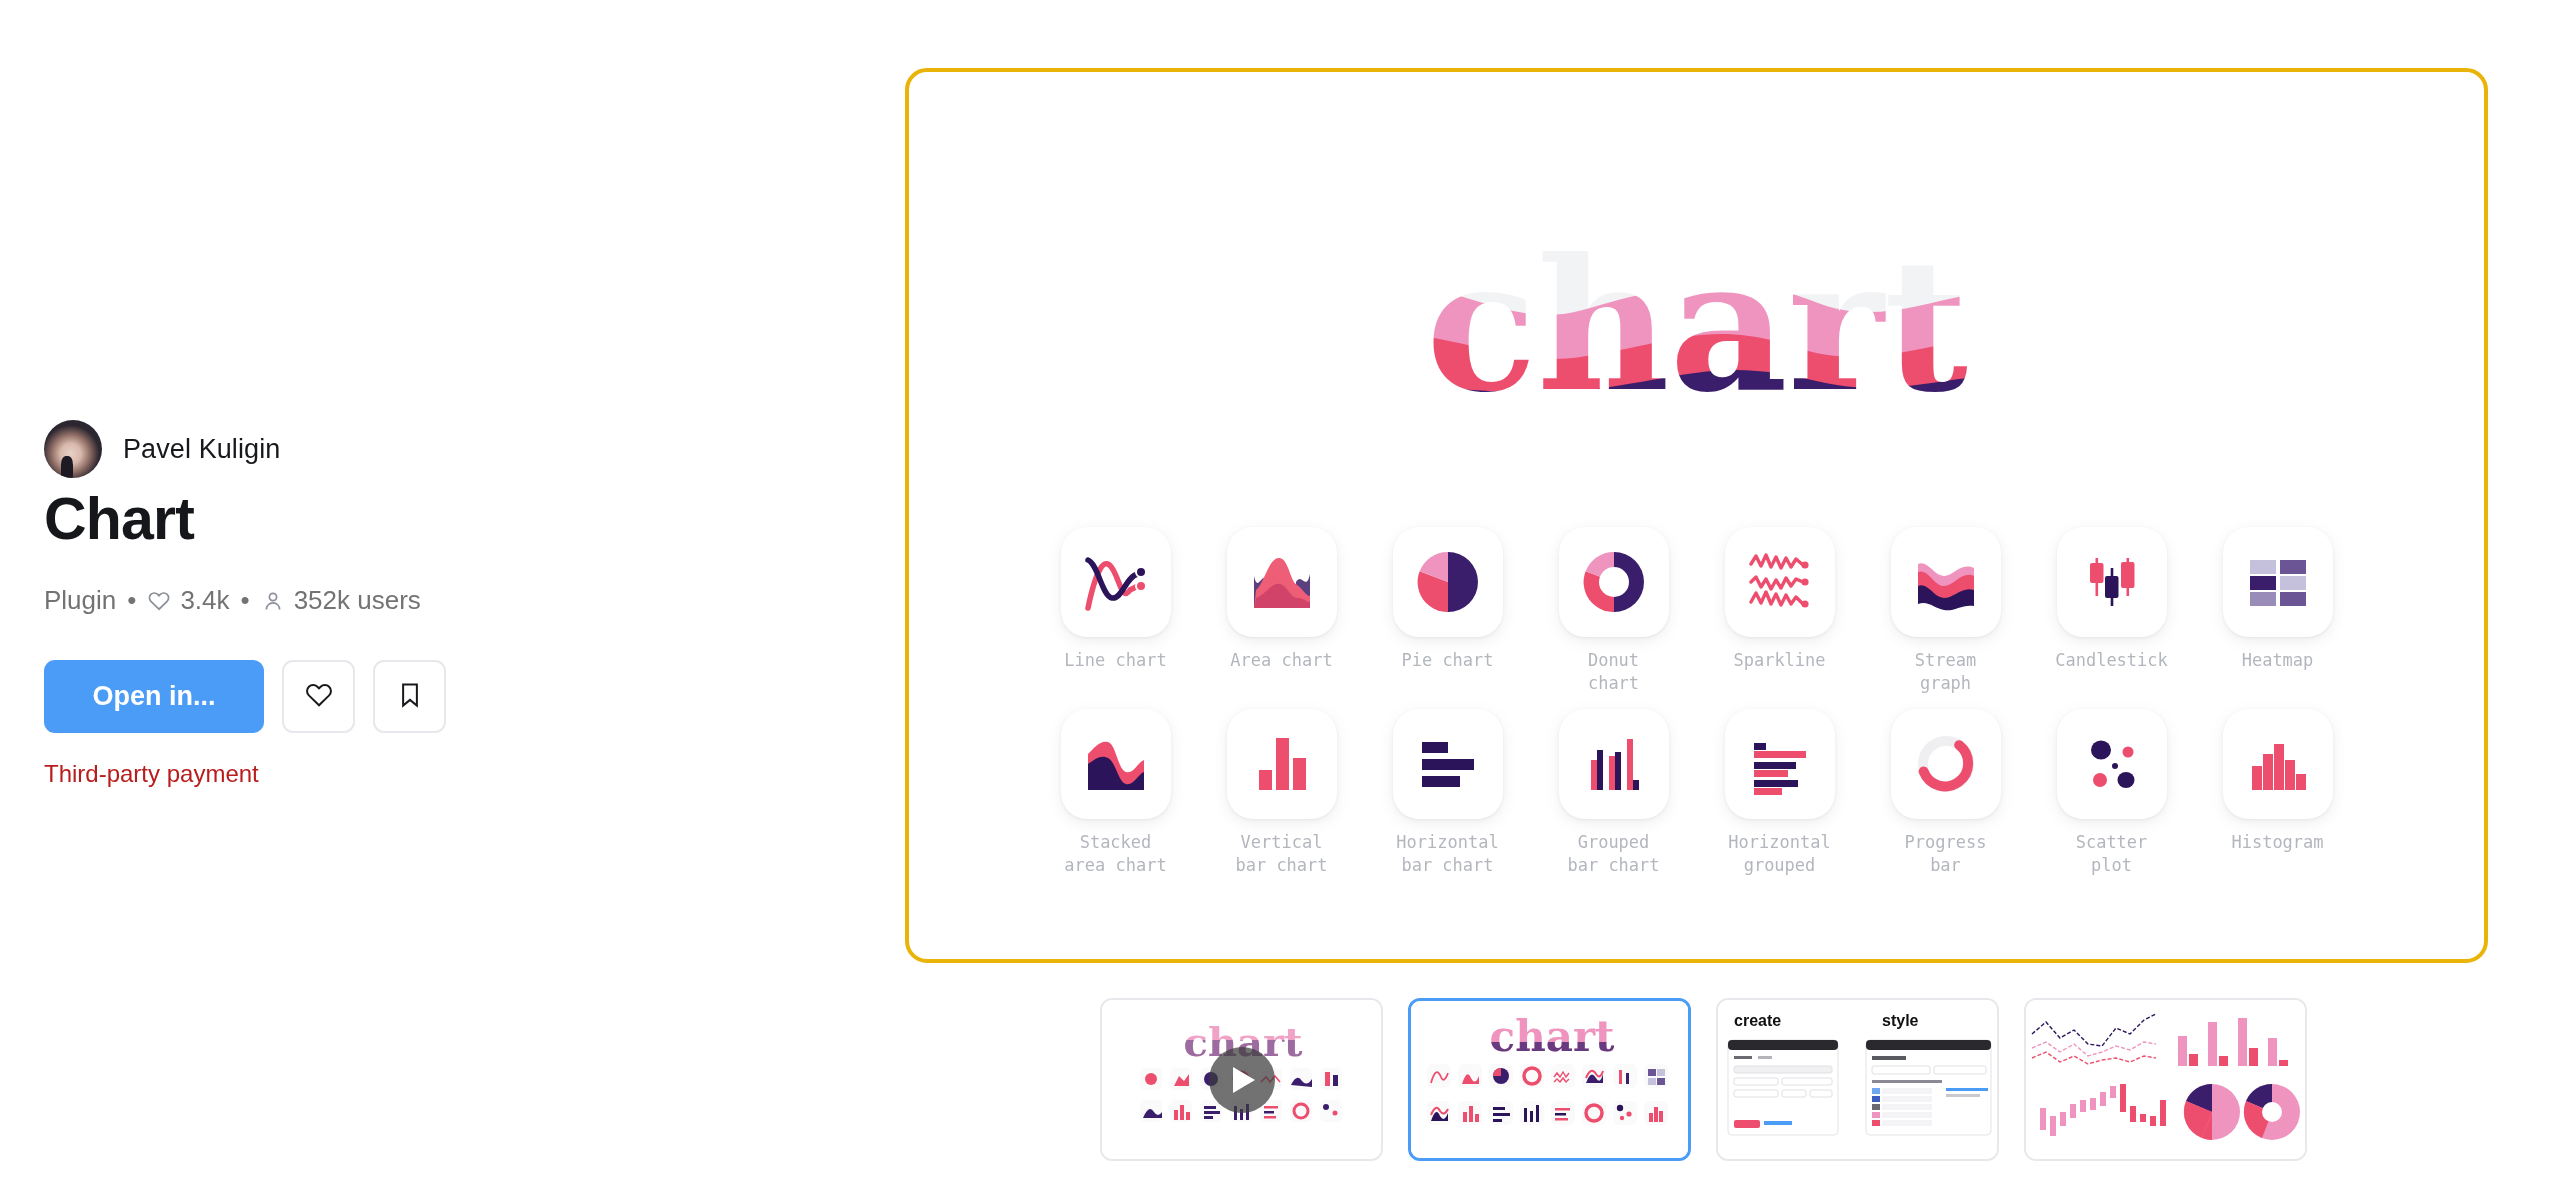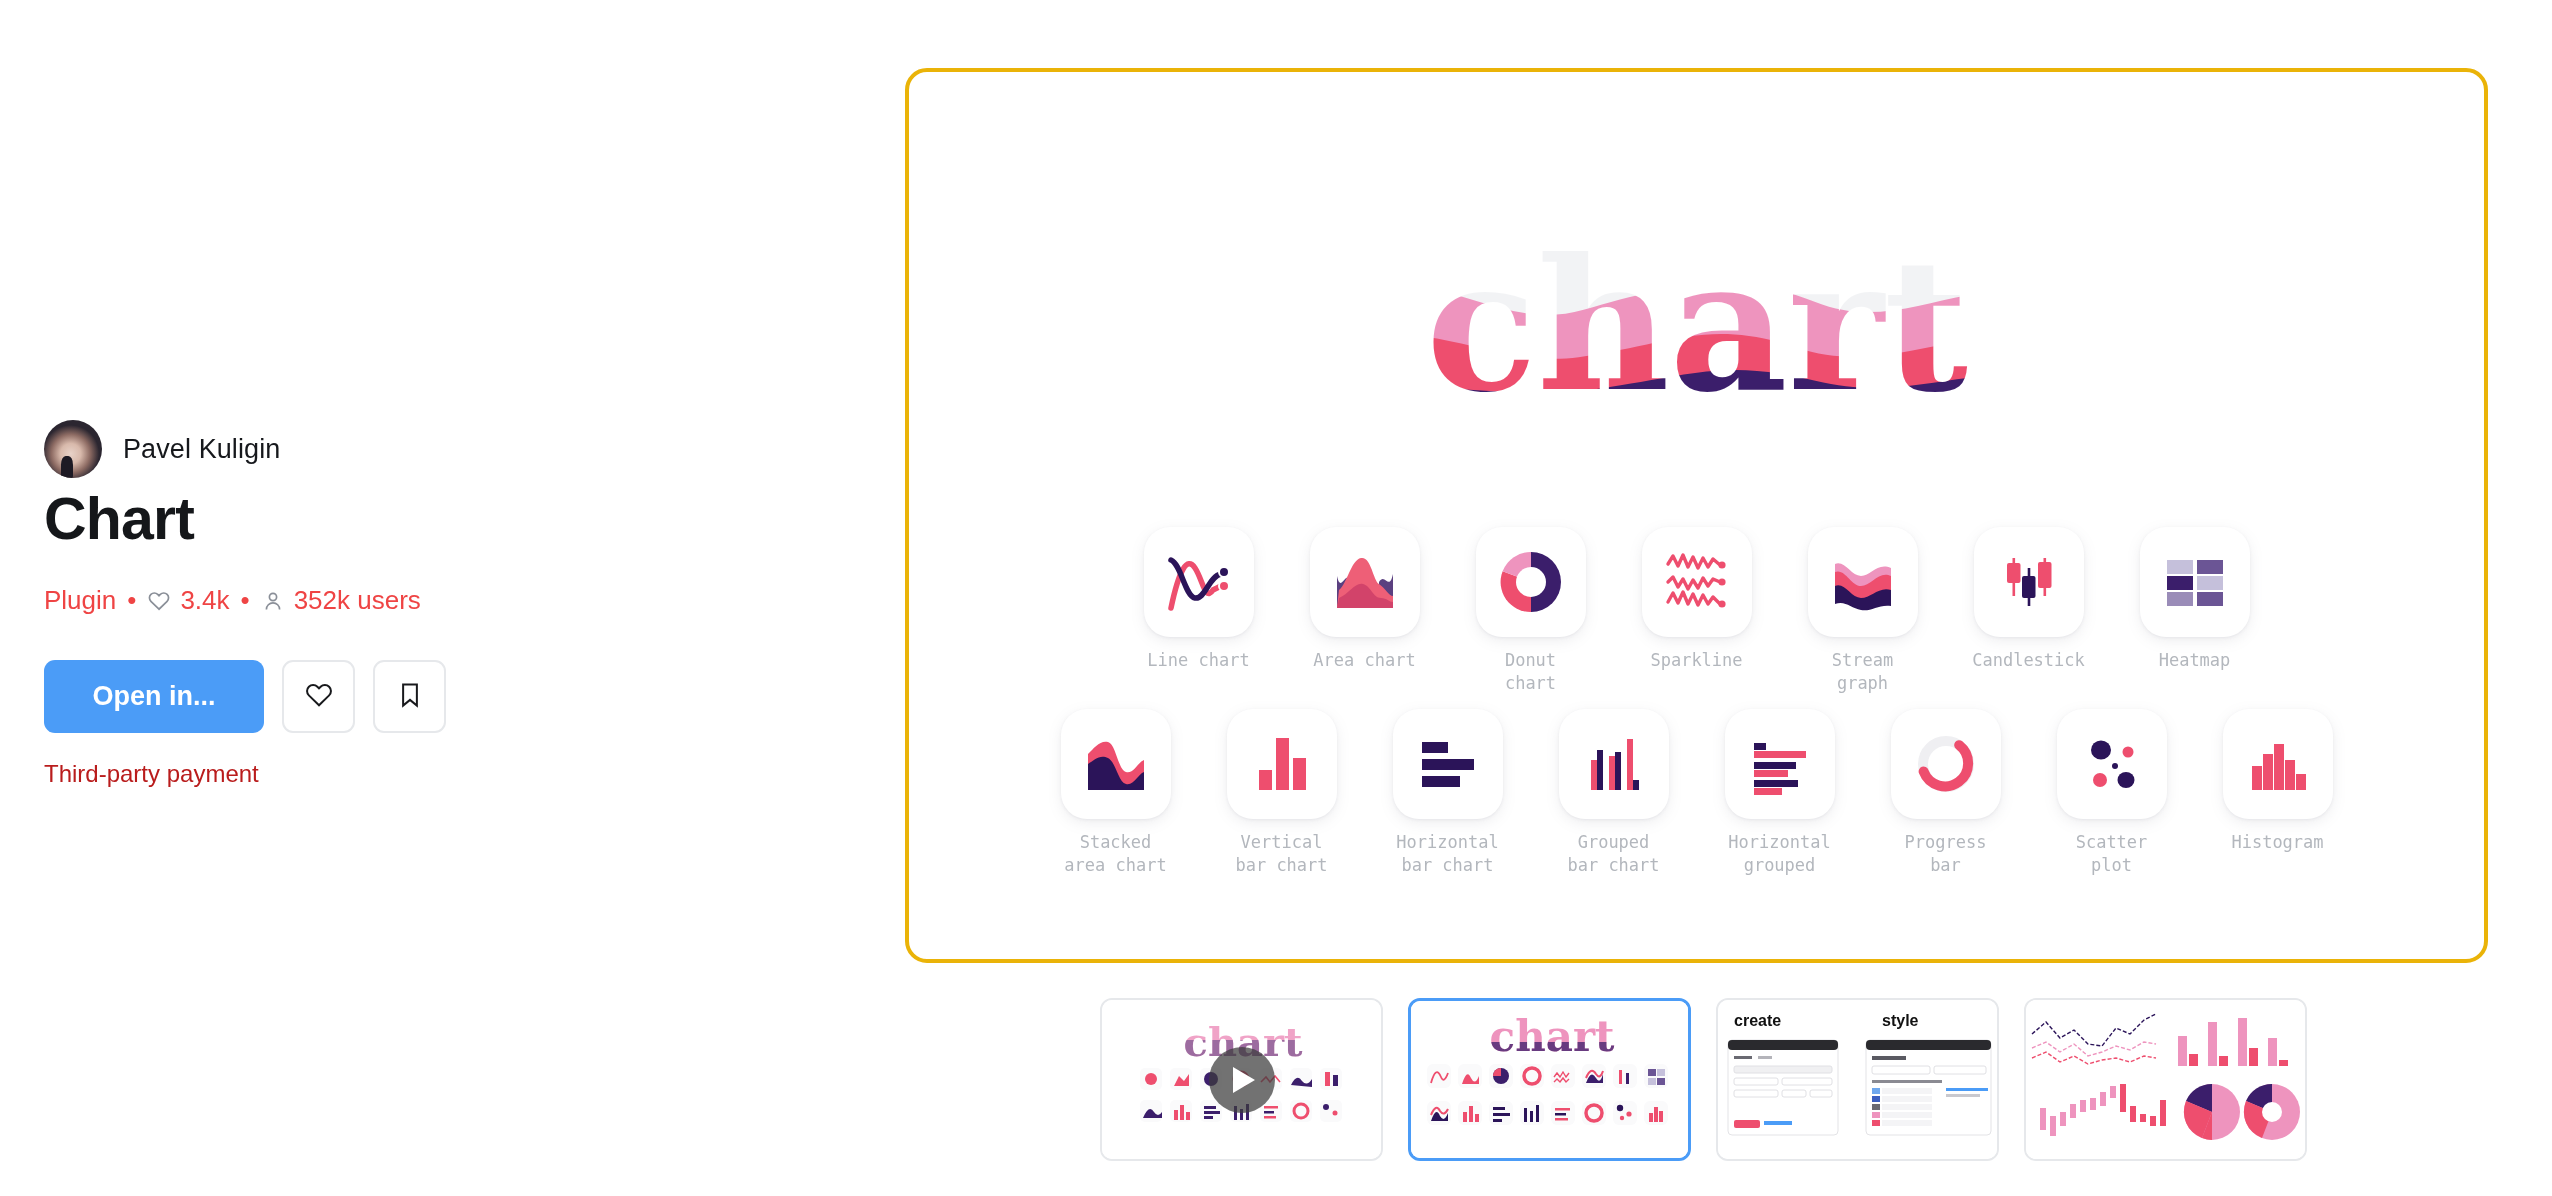--- a/index.html
+++ b/index.html
@@ -39,21 +39,21 @@
     font-size: 27px; color: #16181c; letter-spacing: .1px;
   }
   .title {
     position: absolute; left: 0; top: 490px;
     font-size: 59px; font-weight: bold; color: #15171a;
     letter-spacing: -.8px; line-height: 1;
   }
   .meta {
     position: absolute; left: 0; top: 585px;
     display: flex; align-items: center;
-    font-size: 26px; color: #ef4444;
+    font-size: 26px; color: #737373;
   }
   .meta .sep { margin: 0 11px; }
   .meta svg { display: block; margin-right: 9px; }
 
   .actions {
     position: absolute; left: 0; top: 660px;
     display: flex; align-items: flex-end; gap: 18px;
   }
   .btn-open {
     width: 220px; height: 73px; border: none; border-radius: 11px;
@@ -235,20 +235,30 @@
             <svg width="72" height="72" viewBox="0 0 72 72" fill="none">
               <path d="M8 30 C 12 48, 16 24, 22 34 L22 62 L8 62 Z" fill="#5B4080"></path>
               <path d="M64 28 C 60 46, 56 26, 50 36 L50 62 L64 62 Z" fill="#5B4080"></path>
               <path d="M10 44 C 18 38, 22 14, 32 12 C 42 10, 44 34, 50 38 C 56 42, 60 50, 64 50 L64 62 L8 62 Z" fill="#EE5F77"></path>
               <path d="M10 52 C 20 48, 26 36, 34 38 C 42 40, 44 52, 52 52 C 58 52, 60 56, 64 56 L64 62 L8 62 Z" fill="#D2436A"></path>
             </svg>
           </div>
           <div class="cell-label">Area chart</div>
         </div>
 
+        <div class="cell">
+          <div class="tile">
+            <svg width="72" height="72" viewBox="0 0 72 72">
+              <path d="M36 36 L36 6 A30 30 0 0 1 36 66 Z" fill="#3B1E6B"></path>
+              <path d="M36 36 L36 66 A30 30 0 0 1 7.6 25.2 Z" fill="#EE4E6E"></path>
+              <path d="M36 36 L7.6 25.2 A30 30 0 0 1 36 6 Z" fill="#EE94BE"></path>
+            </svg>
+          </div>
+          <div class="cell-label">Pie chart</div>
+        </div>
 
         <div class="cell">
           <div class="tile">
             <svg width="72" height="72" viewBox="0 0 72 72">
               <path d="M36 36 L36 6 A30 30 0 0 1 36 66 Z" fill="#3B1E6B"></path>
               <path d="M36 36 L36 66 A30 30 0 0 1 7.6 25.2 Z" fill="#EE4E6E"></path>
               <path d="M36 36 L7.6 25.2 A30 30 0 0 1 36 6 Z" fill="#EE94BE"></path>
               <circle cx="36" cy="36" r="15" fill="#fff"></circle>
             </svg>
           </div>

